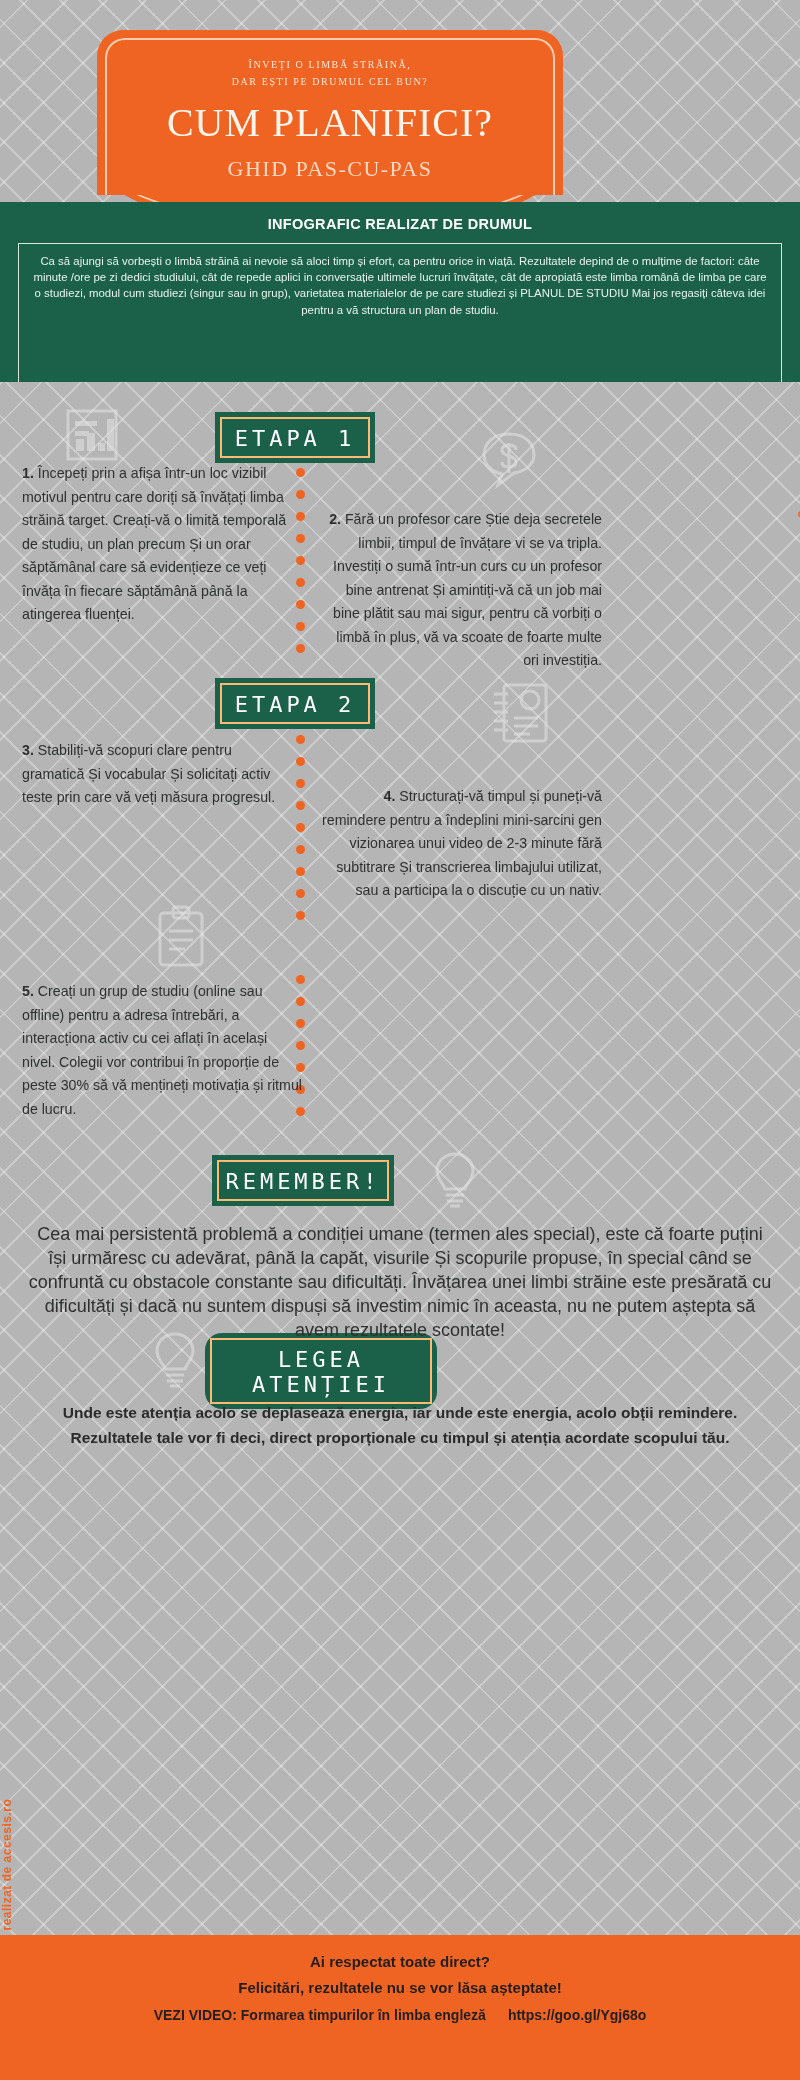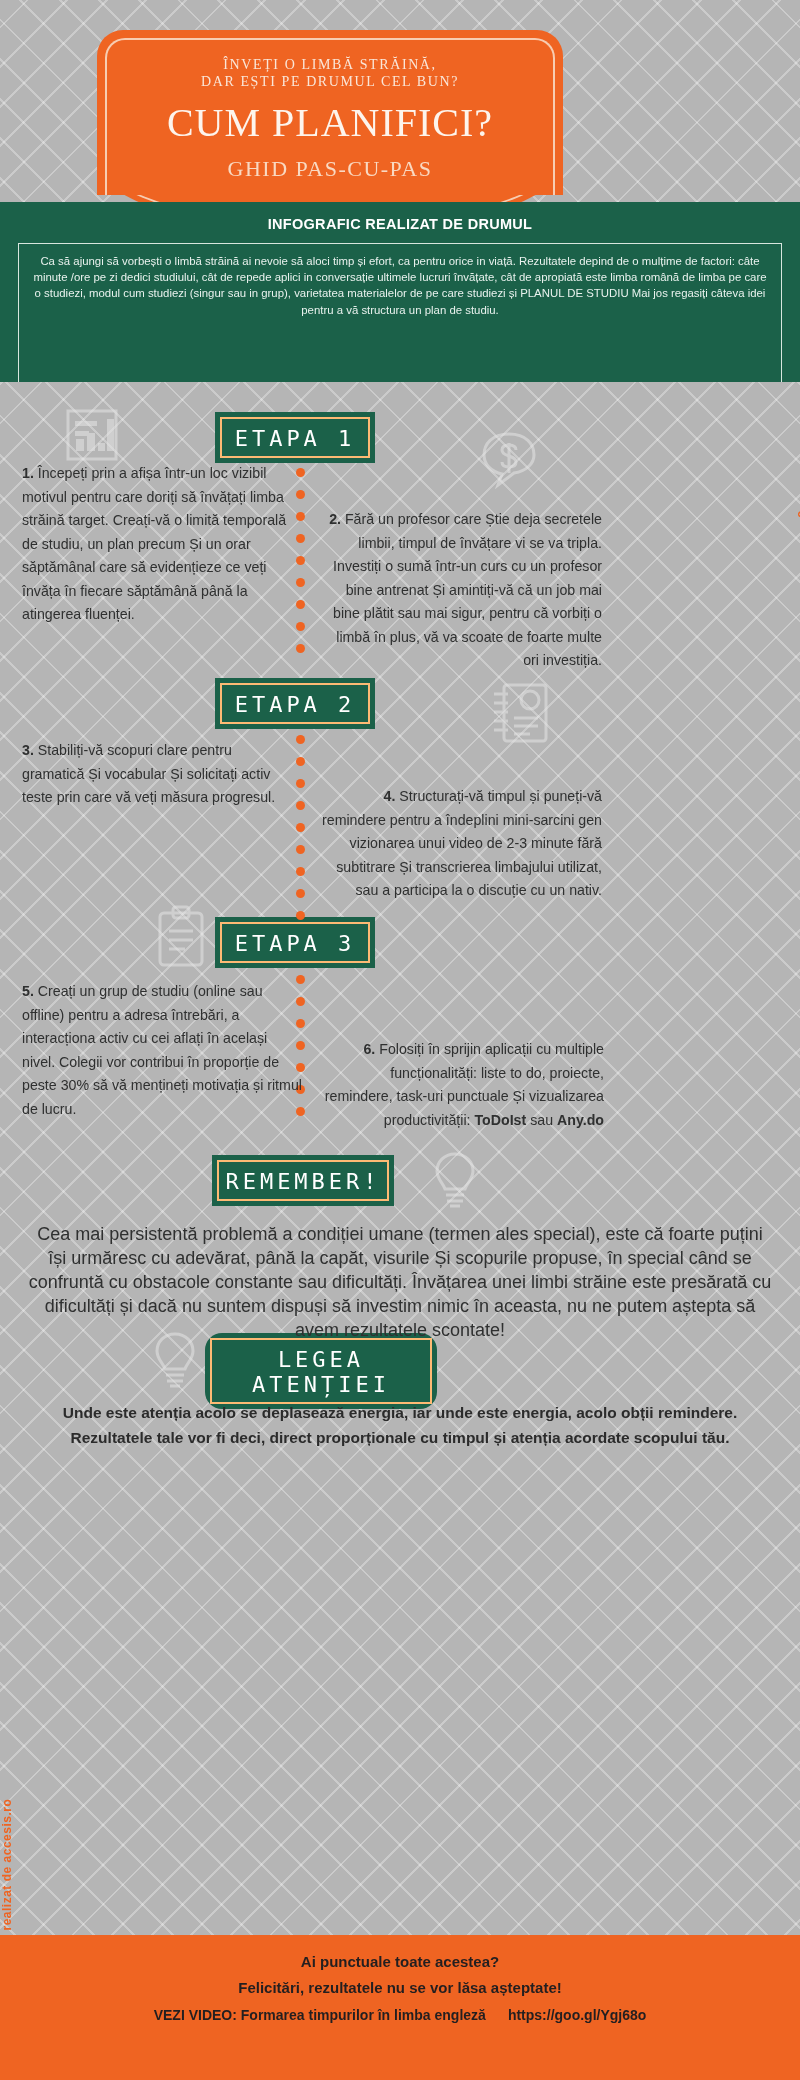--- a/index.html
+++ b/index.html
@@ -54,21 +54,21 @@
     content:"";
     position:absolute;
     left: 8px; right: 8px; top: -40px; bottom: 7px;
     border: 2px solid #f7cdb2;
     border-top: none;
     border-radius: 0 0 220px 220px / 0 0 62px 62px;
   }
   .kicker {
     font-family: "Liberation Serif", serif;
     color: #fae6d8;
-    font-size: 14px;
+    font-size: 10px;
     letter-spacing: 1.6px;
     line-height: 17px;
     font-weight: 400;
   }
   .headline {
     font-family: "Liberation Serif", serif;
     color: #fdf4ec;
     font-size: 40px;
     letter-spacing: 1px;
     margin-top: 9px;
@@ -315,23 +315,20 @@
       <path d="M14 45 h18 M15 51 h16 M18 56 h10"></path>
     </svg>
   </div>
 
   <div class="etapa" id="etapa1">
     <div class="inner"><span class="label">ETAPA 1</span></div>
   </div>
   <div class="etapa" id="etapa2">
     <div class="inner"><span class="label">ETAPA 2</span></div>
   </div>
-  <div class="etapa" id="etapa3">
-    <div class="inner"><span class="label">ETAPA 3</span></div>
-  </div>
   <div class="etapa" id="remember">
     <div class="inner"><span class="label">REMEMBER!</span></div>
   </div>
   <div class="etapa" id="legea">
     <div class="inner"><span class="label">LEGEA ATENȚIEI</span></div>
   </div>
 
   <div class="dots" id="dots1">
     <i></i>
       <i></i>
@@ -372,31 +369,28 @@
   </div>
   <div class="blk left" id="b3">
     <b>3.</b><span> Stabiliți-vă scopuri clare pentru gramatică Și vocabular Și solicitați activ teste prin care vă veți măsura progresul.</span>
   </div>
   <div class="blk right" id="b4">
     <b>4.</b><span> Structurați-vă timpul și puneți-vă remindere pentru a îndeplini mini-sarcini gen vizionarea unui video de 2-3 minute fără subtitrare Și transcrierea limbajului utilizat, sau a participa la o discuție cu un nativ.</span>
   </div>
   <div class="blk left" id="b5">
     <b>5.</b><span> Creați un grup de studiu (online sau offline) pentru a adresa întrebări, a interacționa activ cu cei aflați în același nivel. Colegii vor contribui în proporție de peste 30%  să vă mențineți motivația și ritmul de lucru.</span>
   </div>
-  <div class="blk right" id="b6">
-    <b>6.</b><span> Folosiți în sprijin aplicații cu multiple funcționalități: liste to do, proiecte, remindere, task-uri punctuale Și vizualizarea productivității: </span><b>ToDoIst</b><span> sau </span><b>Any.do</b>
-  </div>
 
   <div class="remember-p">Cea mai persistentă problemă a condiției umane (termen ales special), este că foarte puțini își  urmăresc cu adevărat, până la capăt, visurile Și scopurile propuse, în special când se confruntă cu obstacole constante sau dificultăți. Învățarea unei limbi străine este presărată cu dificultăți și dacă nu suntem dispuși să investim nimic în aceasta, nu ne putem aștepta să avem rezultatele scontate!</div>
   <div class="legea-p">Unde este atenția acolo se deplasează energia, iar unde este energia, acolo obții remindere. Rezultatele tale vor fi deci, direct proporționale cu timpul și atenția acordate scopului tău.</div>
 
   <div class="vtext" id="vright">Infografic realizat de accesis.ro</div>
   <div class="vtext" id="vleft">Infografic realizat de accesis.ro</div>
 
   <div class="footer">
-    <div class="l1">Ai punctuale toate acestea?</div>
+    <div class="l1">Ai respectat toate direct?</div>
     <div class="l2">Felicitări, rezultatele nu se vor lăsa așteptate!</div>
     <div class="l3">
       <span>VEZI VIDEO: Formarea timpurilor în limba engleză</span><span class="url">https://goo.gl/Ygj68o</span>
     </div>
   </div>
 
 </div>
 
 </body></html>

